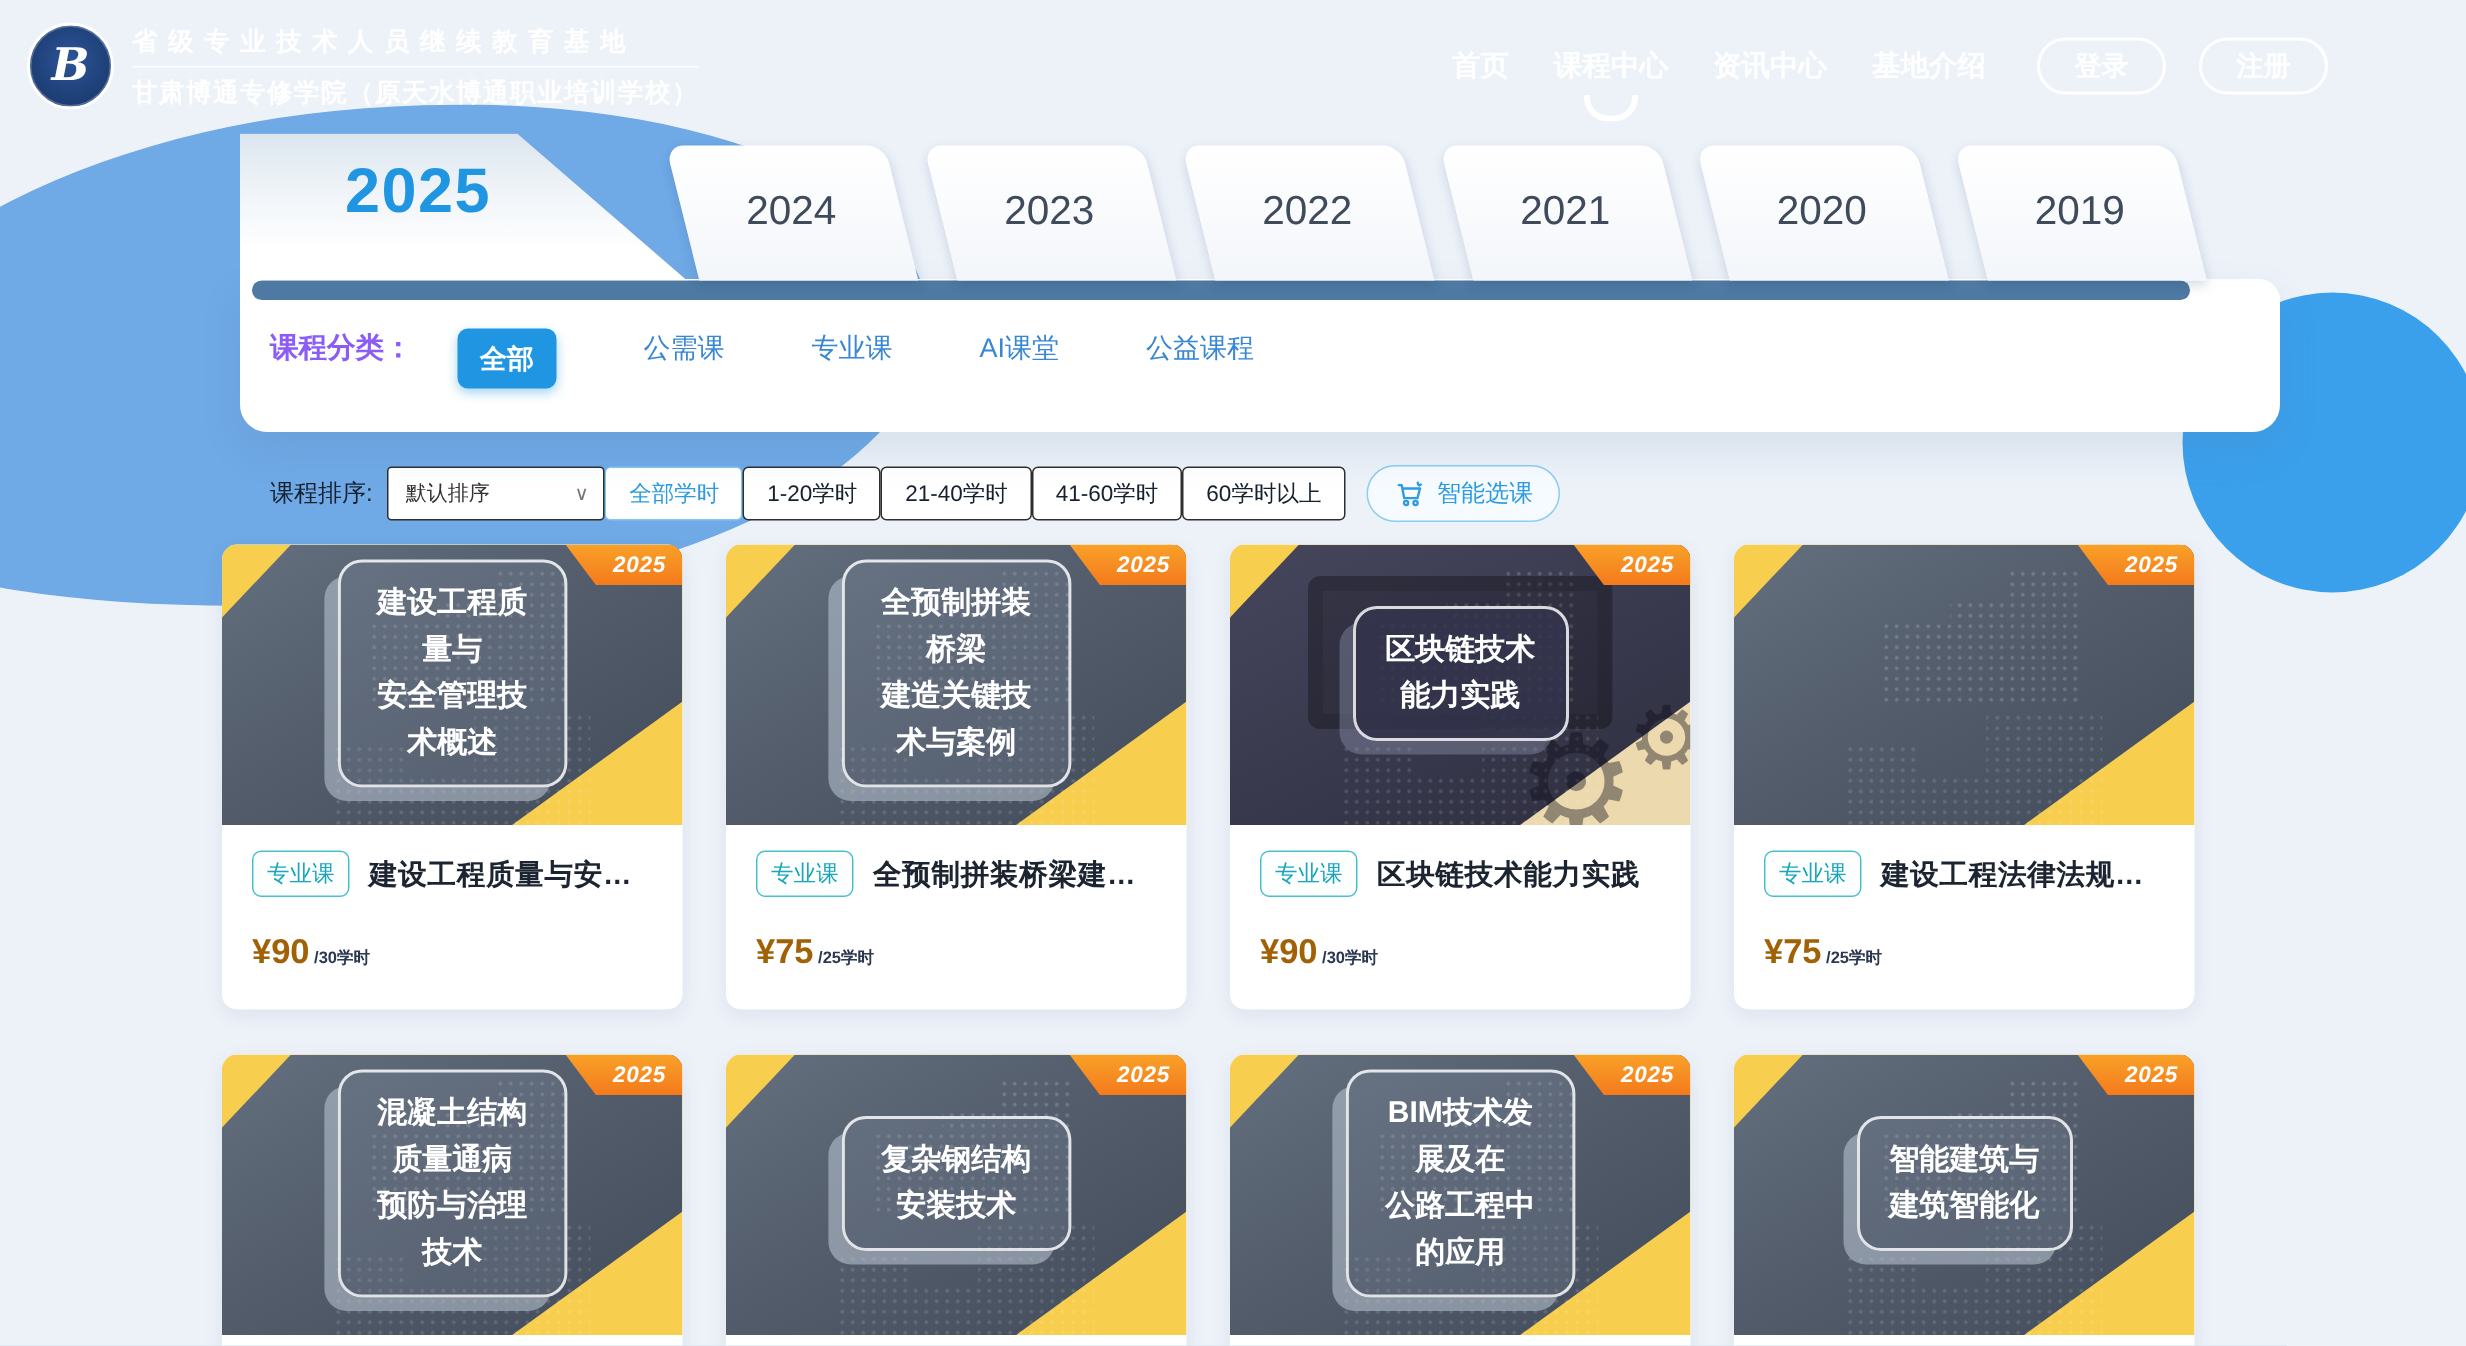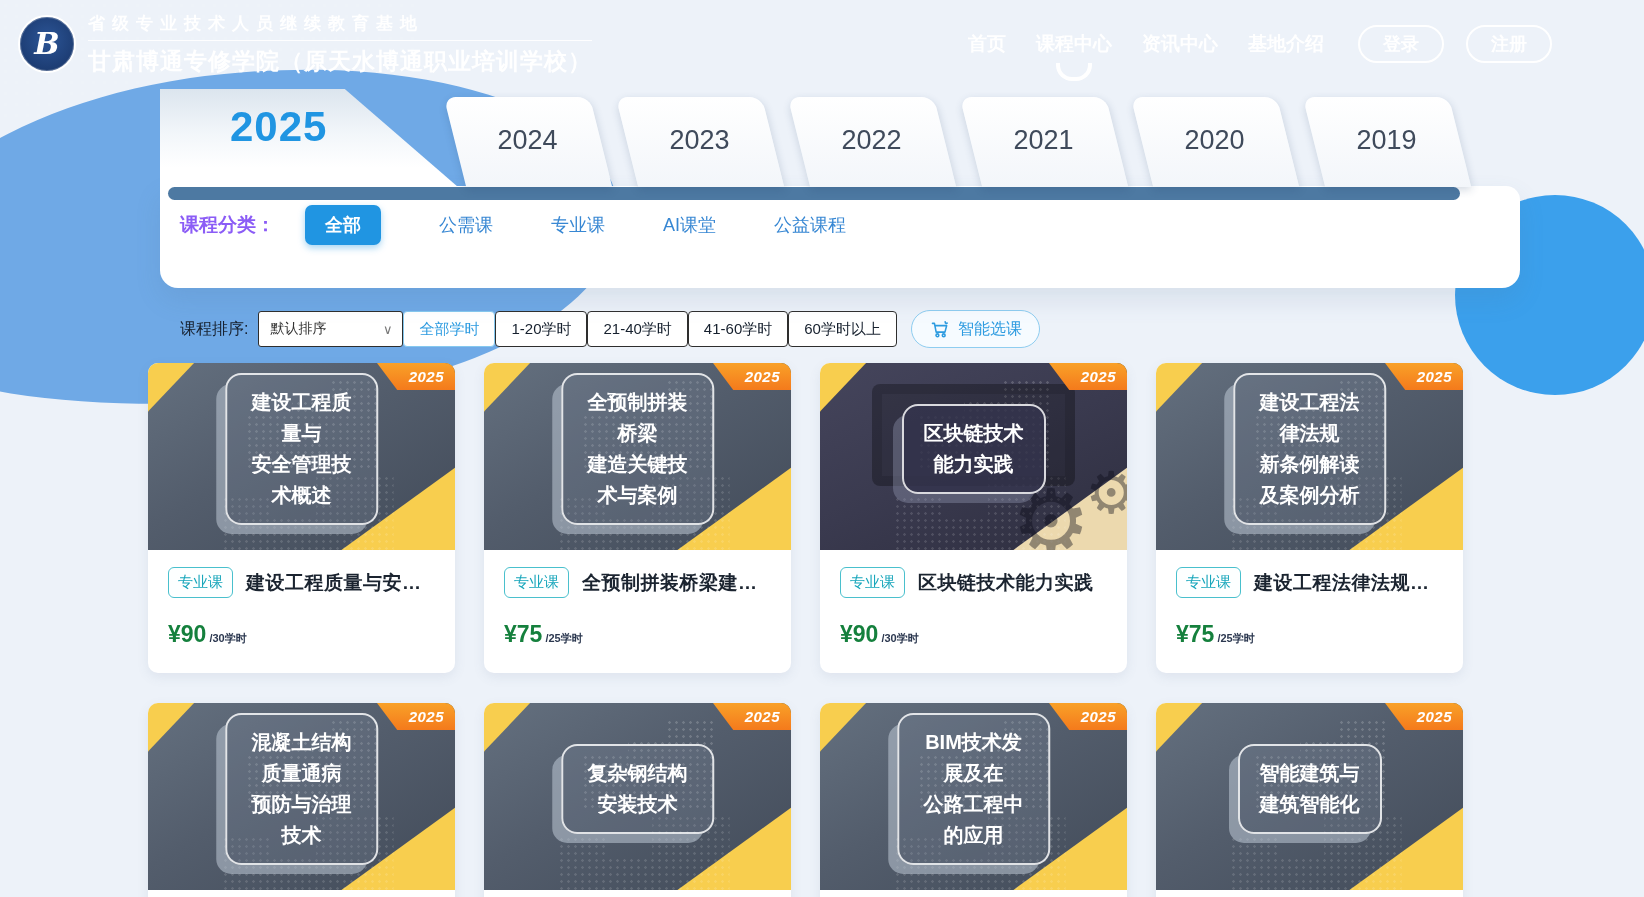--- a/index.html
+++ b/index.html
@@ -18,21 +18,21 @@
 
   
   .hdr { position:absolute; left:0; top:0; width:1644px; height:88px; display:flex; align-items:center; padding:0 92px 0 18px; z-index:6; }
   .logo { width:58px; height:58px; border-radius:50%; border:2px solid #fff; flex:0 0 auto;
           background:radial-gradient(circle at 50% 42%, #2c5596 0%, #1d3d74 70%, #16305f 100%);
           display:flex; align-items:center; justify-content:center; box-shadow:0 0 0 1px rgba(255,255,255,.25) inset; }
   .logo span { color:#fff; font-family:"DejaVu Serif",serif; font-style:italic; font-weight:bold; font-size:30px; line-height:1; }
   .brand { margin-left:12px; }
   .brand-l1 { color:#fff; font-weight:bold; font-size:17px; letter-spacing:7px; padding-bottom:5px;
               border-bottom:1px solid rgba(255,255,255,.9); white-space:nowrap; }
-  .brand-l2 { color:#fff; font-weight:bold; font-size:23px; margin-top:5px; letter-spacing:1px; white-space:nowrap; }
+  .brand-l2 { color:#fff; font-weight:bold; font-size:17px; margin-top:5px; letter-spacing:1px; white-space:nowrap; }
   .nav { display:flex; align-items:center; gap:30px; margin-left:auto; }
   .nav-item { position:relative; color:#fff; font-size:19px; font-weight:bold; text-decoration:none; cursor:pointer; white-space:nowrap; }
   .nav-item.active::after { content:""; position:absolute; left:50%; transform:translateX(-50%); bottom:-24px;
               width:28px; height:14px; border:4px solid #fff; border-top:none; border-radius:0 0 16px 16px; }
   .hdr-btn { width:86px; height:38px; border:2px solid #fff; border-radius:19px; background:transparent;
               color:#fff; font-size:18px; font-weight:bold; cursor:pointer; margin-left:22px; font-family:inherit; }
   .hdr-btn:first-of-type { margin-left:34px; }
 
   
   .panel { position:absolute; left:160px; top:186px; width:1360px; height:102px; background:#fff;
@@ -44,22 +44,22 @@
   .tab-active span { display:block; padding:14px 0 0 70px; font-size:42px; font-weight:bold; color:#2095e2; letter-spacing:1px; }
   .ytab { position:absolute; top:97px; width:146px; height:90px; z-index:3; cursor:pointer;
            background:linear-gradient(180deg,#ffffff 0%,#f3f6fa 100%);
            border-radius:12px 12px 0 0; transform:skewX(14deg); box-shadow:0 3px 8px rgba(40,70,110,.20); }
   .ytab span { display:block; transform:skewX(-14deg); text-align:center; line-height:86px;
            font-size:27px; color:#3f4a5b; }
 
   
   .cat-row { position:absolute; left:180px; top:205px; display:flex; align-items:center; z-index:5; }
   .cat-label { font-size:19px; font-weight:bold; color:#8b5cf6; margin-right:30px; }
-  .cat-btn-active { width:76px; height:40px; border:none; border-radius:7px; background:#2095e2; color:#fff;
-           font-size:18px; font-weight:bold; cursor:pointer; box-shadow:0 3px 7px rgba(32,149,226,.4); font-family:inherit; }
+  .cat-btn-active { width:66px; height:40px; border:none; border-radius:7px; background:#2095e2; color:#fff;
+           font-size:18px; font-weight:bold; cursor:pointer; box-shadow:0 3px 7px rgba(32,149,226,.4); font-family:inherit;margin-top:14px; }
   .cat-link { font-size:18px; color:#3787d3; text-decoration:none; cursor:pointer; margin-left:58px; }
 
   
   .sort-row { position:absolute; left:180px; top:310px; display:flex; align-items:center; z-index:1; }
   .sort-label { font-size:16px; color:#16202e; margin-right:10px; }
   .sort-select { position:relative; width:145px; height:36px; border:1px solid #2e2e2e; border-radius:3px; background:#fff;
            display:flex; align-items:center; padding:0 11px; cursor:pointer; }
   .sort-select .val { font-size:14px; color:#333; }
   .sort-select .chev { position:absolute; right:10px; color:#777; font-size:13px; }
   .hr-btn { height:36px; padding:0 15px; border:1px solid #2e2e2e; border-radius:4px; background:#fff;
@@ -99,21 +99,21 @@
           background:linear-gradient(180deg,#f9a128 0%,#f47a1c 100%);
           clip-path:polygon(0 0,100% 0,100% 100%,26% 100%);
           display:flex; align-items:center; justify-content:flex-end; padding-right:11px; }
   .ribbon span { color:#fff; font-size:15px; font-weight:bold; font-style:italic; letter-spacing:.5px; }
   .info { padding:17px 20px 0; }
   .tag-row { display:flex; align-items:center; gap:13px; }
   .tag { border:1px solid #49c0cd; color:#17a6bb; border-radius:6px; padding:5px 9px; font-size:15px; background:#fdffff; white-space:nowrap; }
   .tag:empty, .price:empty, .hours:empty { display:none; }
   .c-title { font-size:19px; font-weight:bold; color:#1b2430; letter-spacing:.5px; white-space:nowrap; }
   .price-row { margin-top:23px; display:flex; align-items:baseline; }
-  .price { font-size:23px; font-weight:bold; color:#15803d; }
+  .price { font-size:23px; font-weight:bold; color:#a16207; }
   .hours { font-size:11px; font-weight:bold; color:#2c3850; margin-left:3px; }
 
   
   .watermark { position:absolute; left:552px; top:429px; z-index:50; color:#fff; font-size:25px; font-weight:bold;
           letter-spacing:1.5px; pointer-events:none;
           text-shadow:1.5px 1.5px 0 #000, -1.5px -1.5px 0 #000, 1.5px -1.5px 0 #000, -1.5px 1.5px 0 #000; }
 </style>
 </head>
 <body>
 
@@ -285,22 +285,20 @@
       </div>
     </div>
   </div>
 
   <div class="card">
     <div class="cover">
       <div class="darkbg"></div>
       <div class="bld b1"></div>
       <div class="bld b2"></div>
 
-      <div class="cov-label">建设工程法律法规
-新条例解读及案例分析</div>
       <div class="ribbon">
             <span>2025</span>
           </div>
     </div>
     <div class="info">
       <div class="tag-row">
         <span class="tag">专业课</span>
         <span class="c-title">建设工程法律法规…</span>
       </div>
       <div class="price-row">

